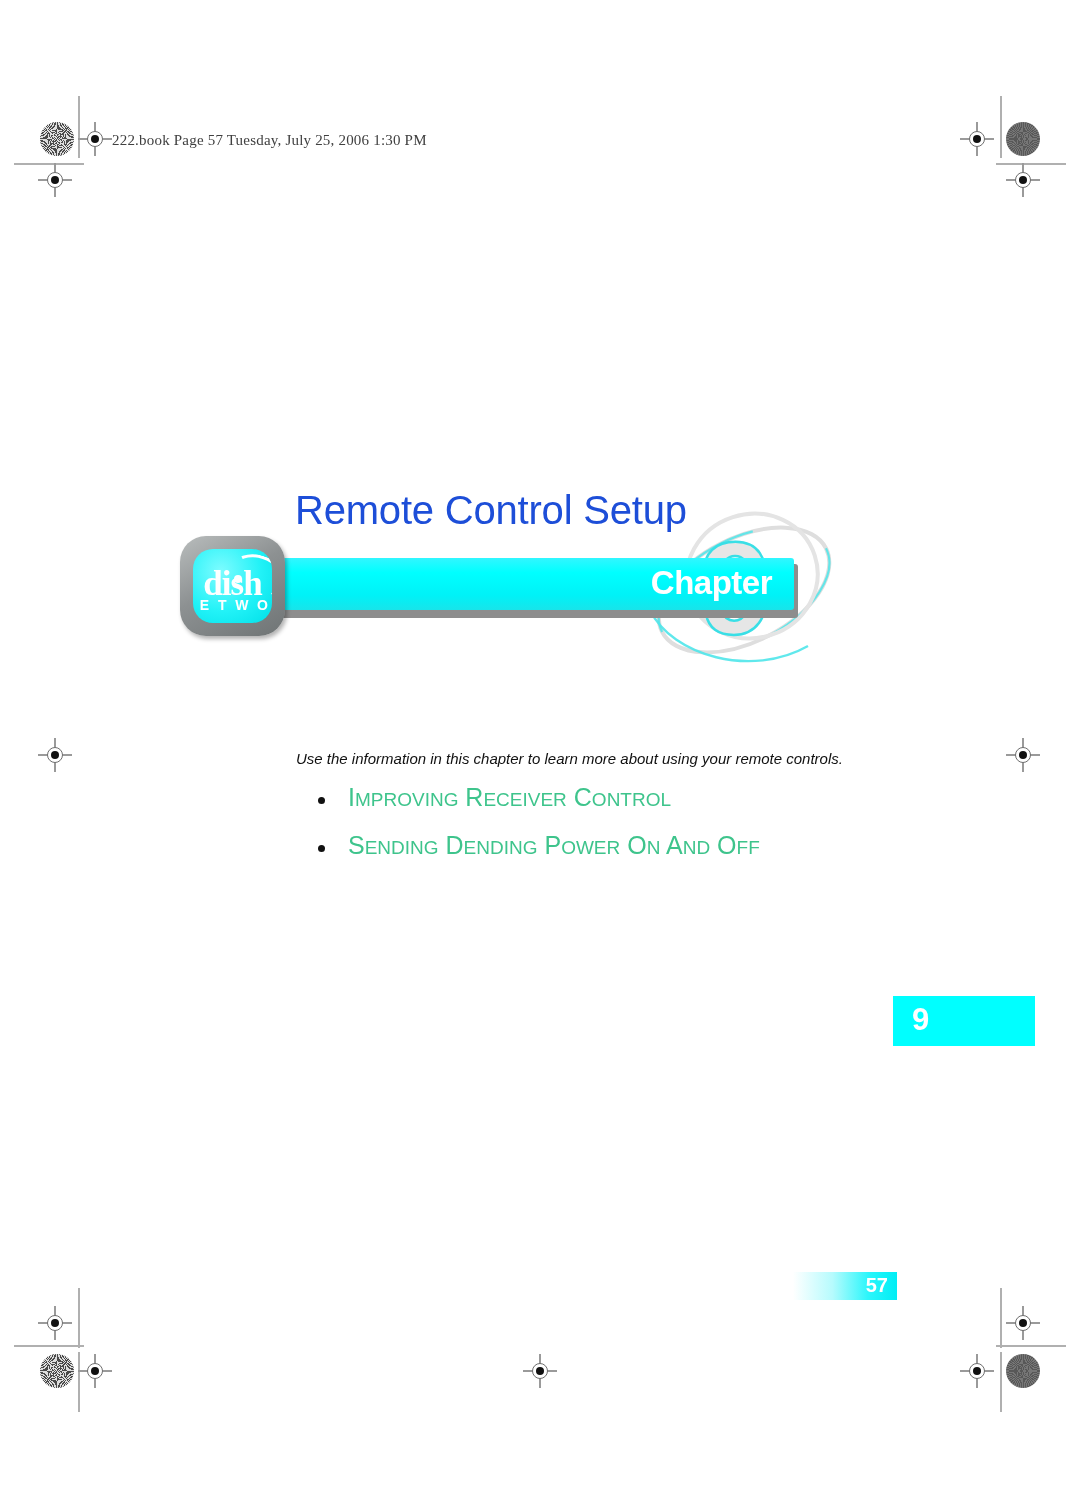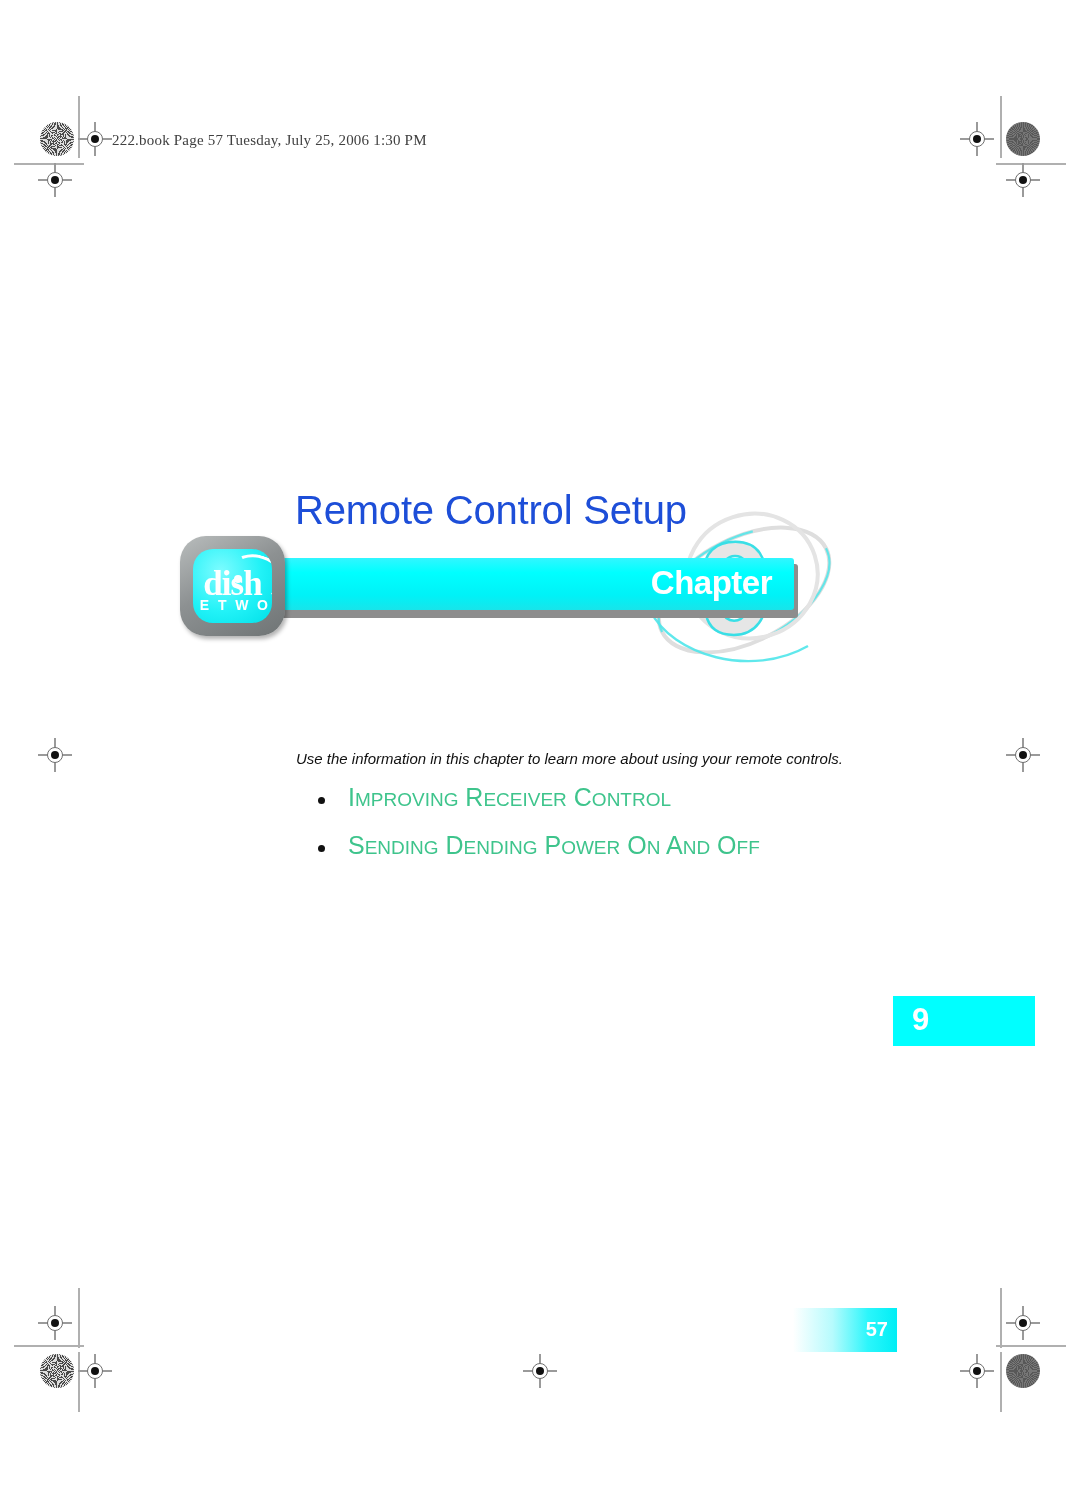--- a/index.html
+++ b/index.html
@@ -229,22 +229,22 @@
     left: 19px; top: 50%;
     transform: translateY(-52%);
     color: #ffffff;
     font-size: 31px;
     font-weight: bold;
   }
 
   
   .page-badge {
     position: absolute;
-    left: 793px; top: 1308px;
-    width: 104px; height: 44px;
+    left: 793px; top: 1272px;
+    width: 104px; height: 28px;
     background: linear-gradient(90deg, #ffffff 0%, #b6fbfd 38%, #2cf6fb 72%, #00eef5 100%);
   }
   .page-badge span {
     position: absolute;
     right: 9px; top: 50%;
     transform: translateY(-54%);
     color: #ffffff;
     font-size: 20px;
     font-weight: bold;
   }

